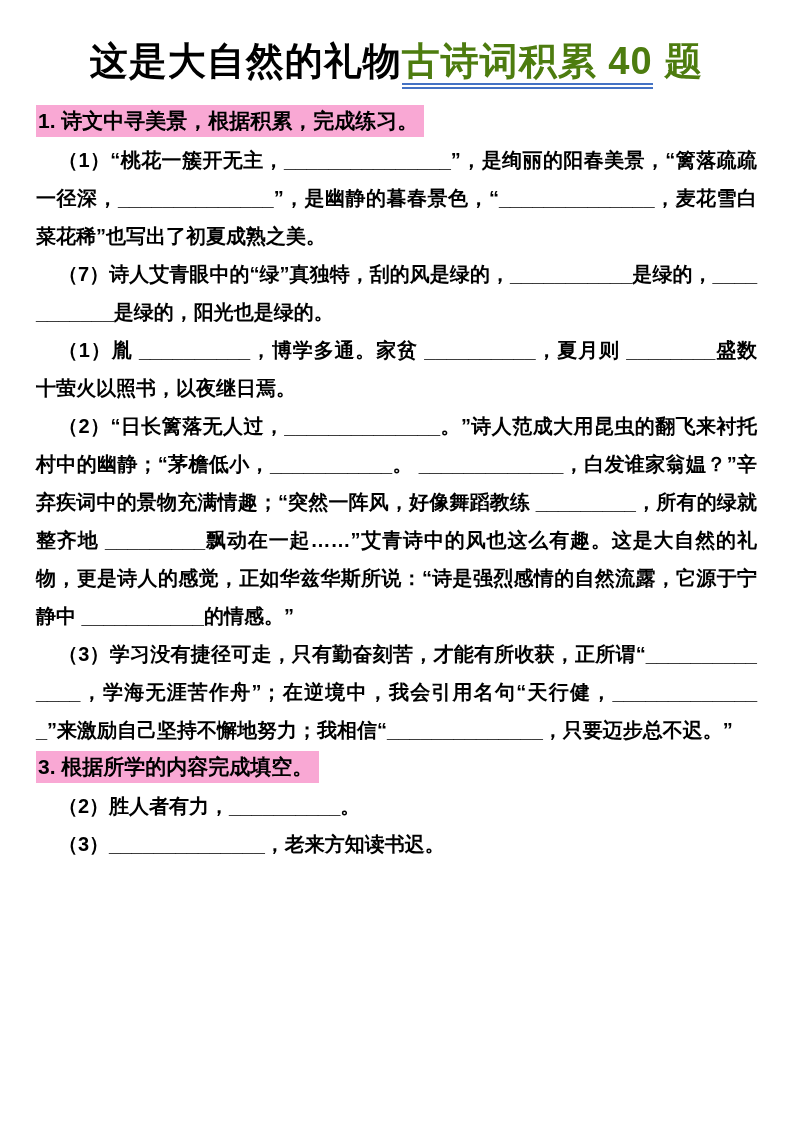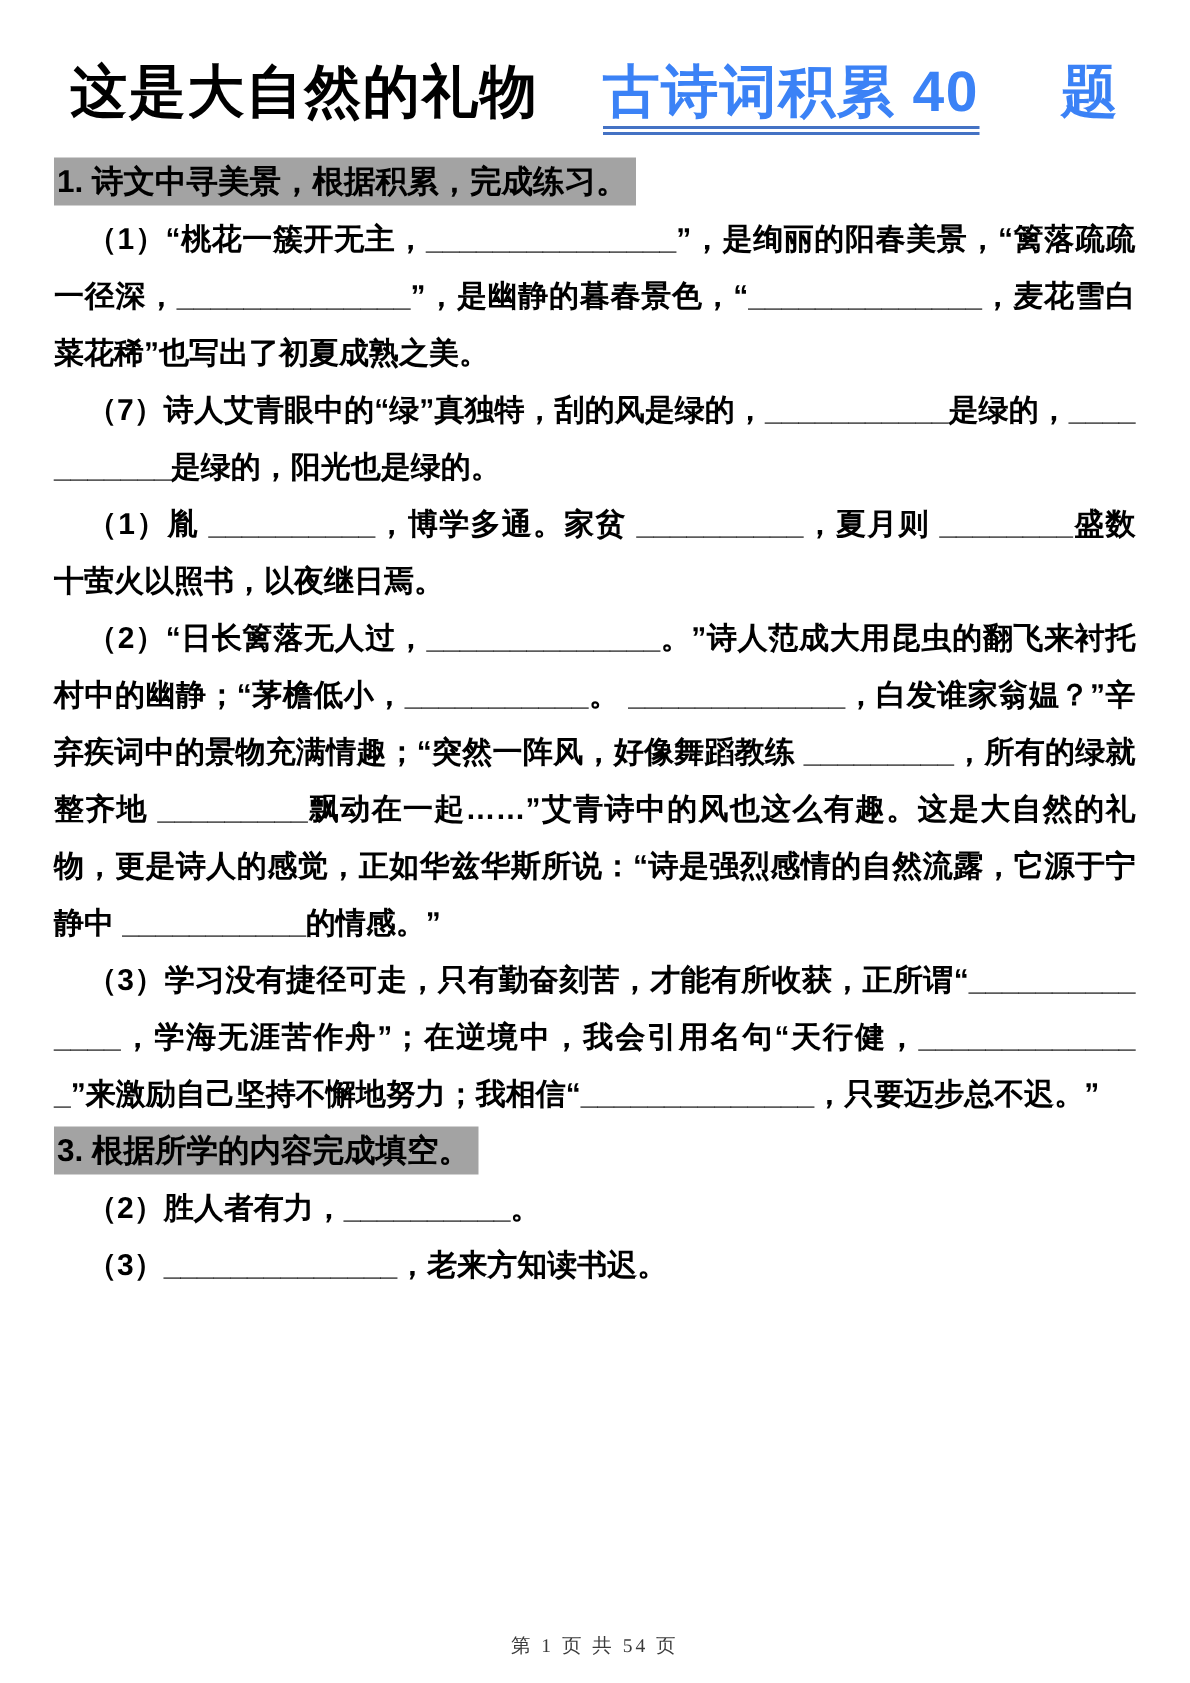--- a/index.html
+++ b/index.html
@@ -10,29 +10,29 @@
     font-family:"Liberation Sans",sans-serif;
     position:relative;overflow:hidden;
   }
   .title{
     text-align:center;
     font-size:38px;font-weight:bold;
     margin:8px 0 18px 0;
     letter-spacing:1px;
     white-space:nowrap;
   }
-  .t-red{color:#3b82f6;margin-left:43px;}
+  .t-red{color:#4d7c0f;}
   .t-underlined{
     border-bottom:6px double #4472C4;
     padding-bottom:1px;
   }
   .sec-head-wrap{margin:2px 0 4px 0;}
   .sec-head{
     display:inline-block;
-    background:#a3a3a3;
+    background:#f9a8d4;
     font-size:21px;font-weight:bold;
     padding:2px 6px 2px 2px;
     margin:0;
   }
   .para{
     font-size:20px;
     line-height:38px;
     margin:0;
     text-indent:1.1em;
     text-align:justify;
@@ -71,15 +71,14 @@
   </section>
 
   <section>
     <div class="sec-head-wrap">
       <h2 class="sec-head">3. 根据所学的内容完成填空。</h2>
     </div>
     <p class="para">（2）胜人者有力，__________。</p>
     <p class="para">（3）______________，老来方知读书迟。</p>
   </section>
 
-  <div class="footer">第 1 页 共 54 页</div>
 
 </div>
 
 </body></html>

